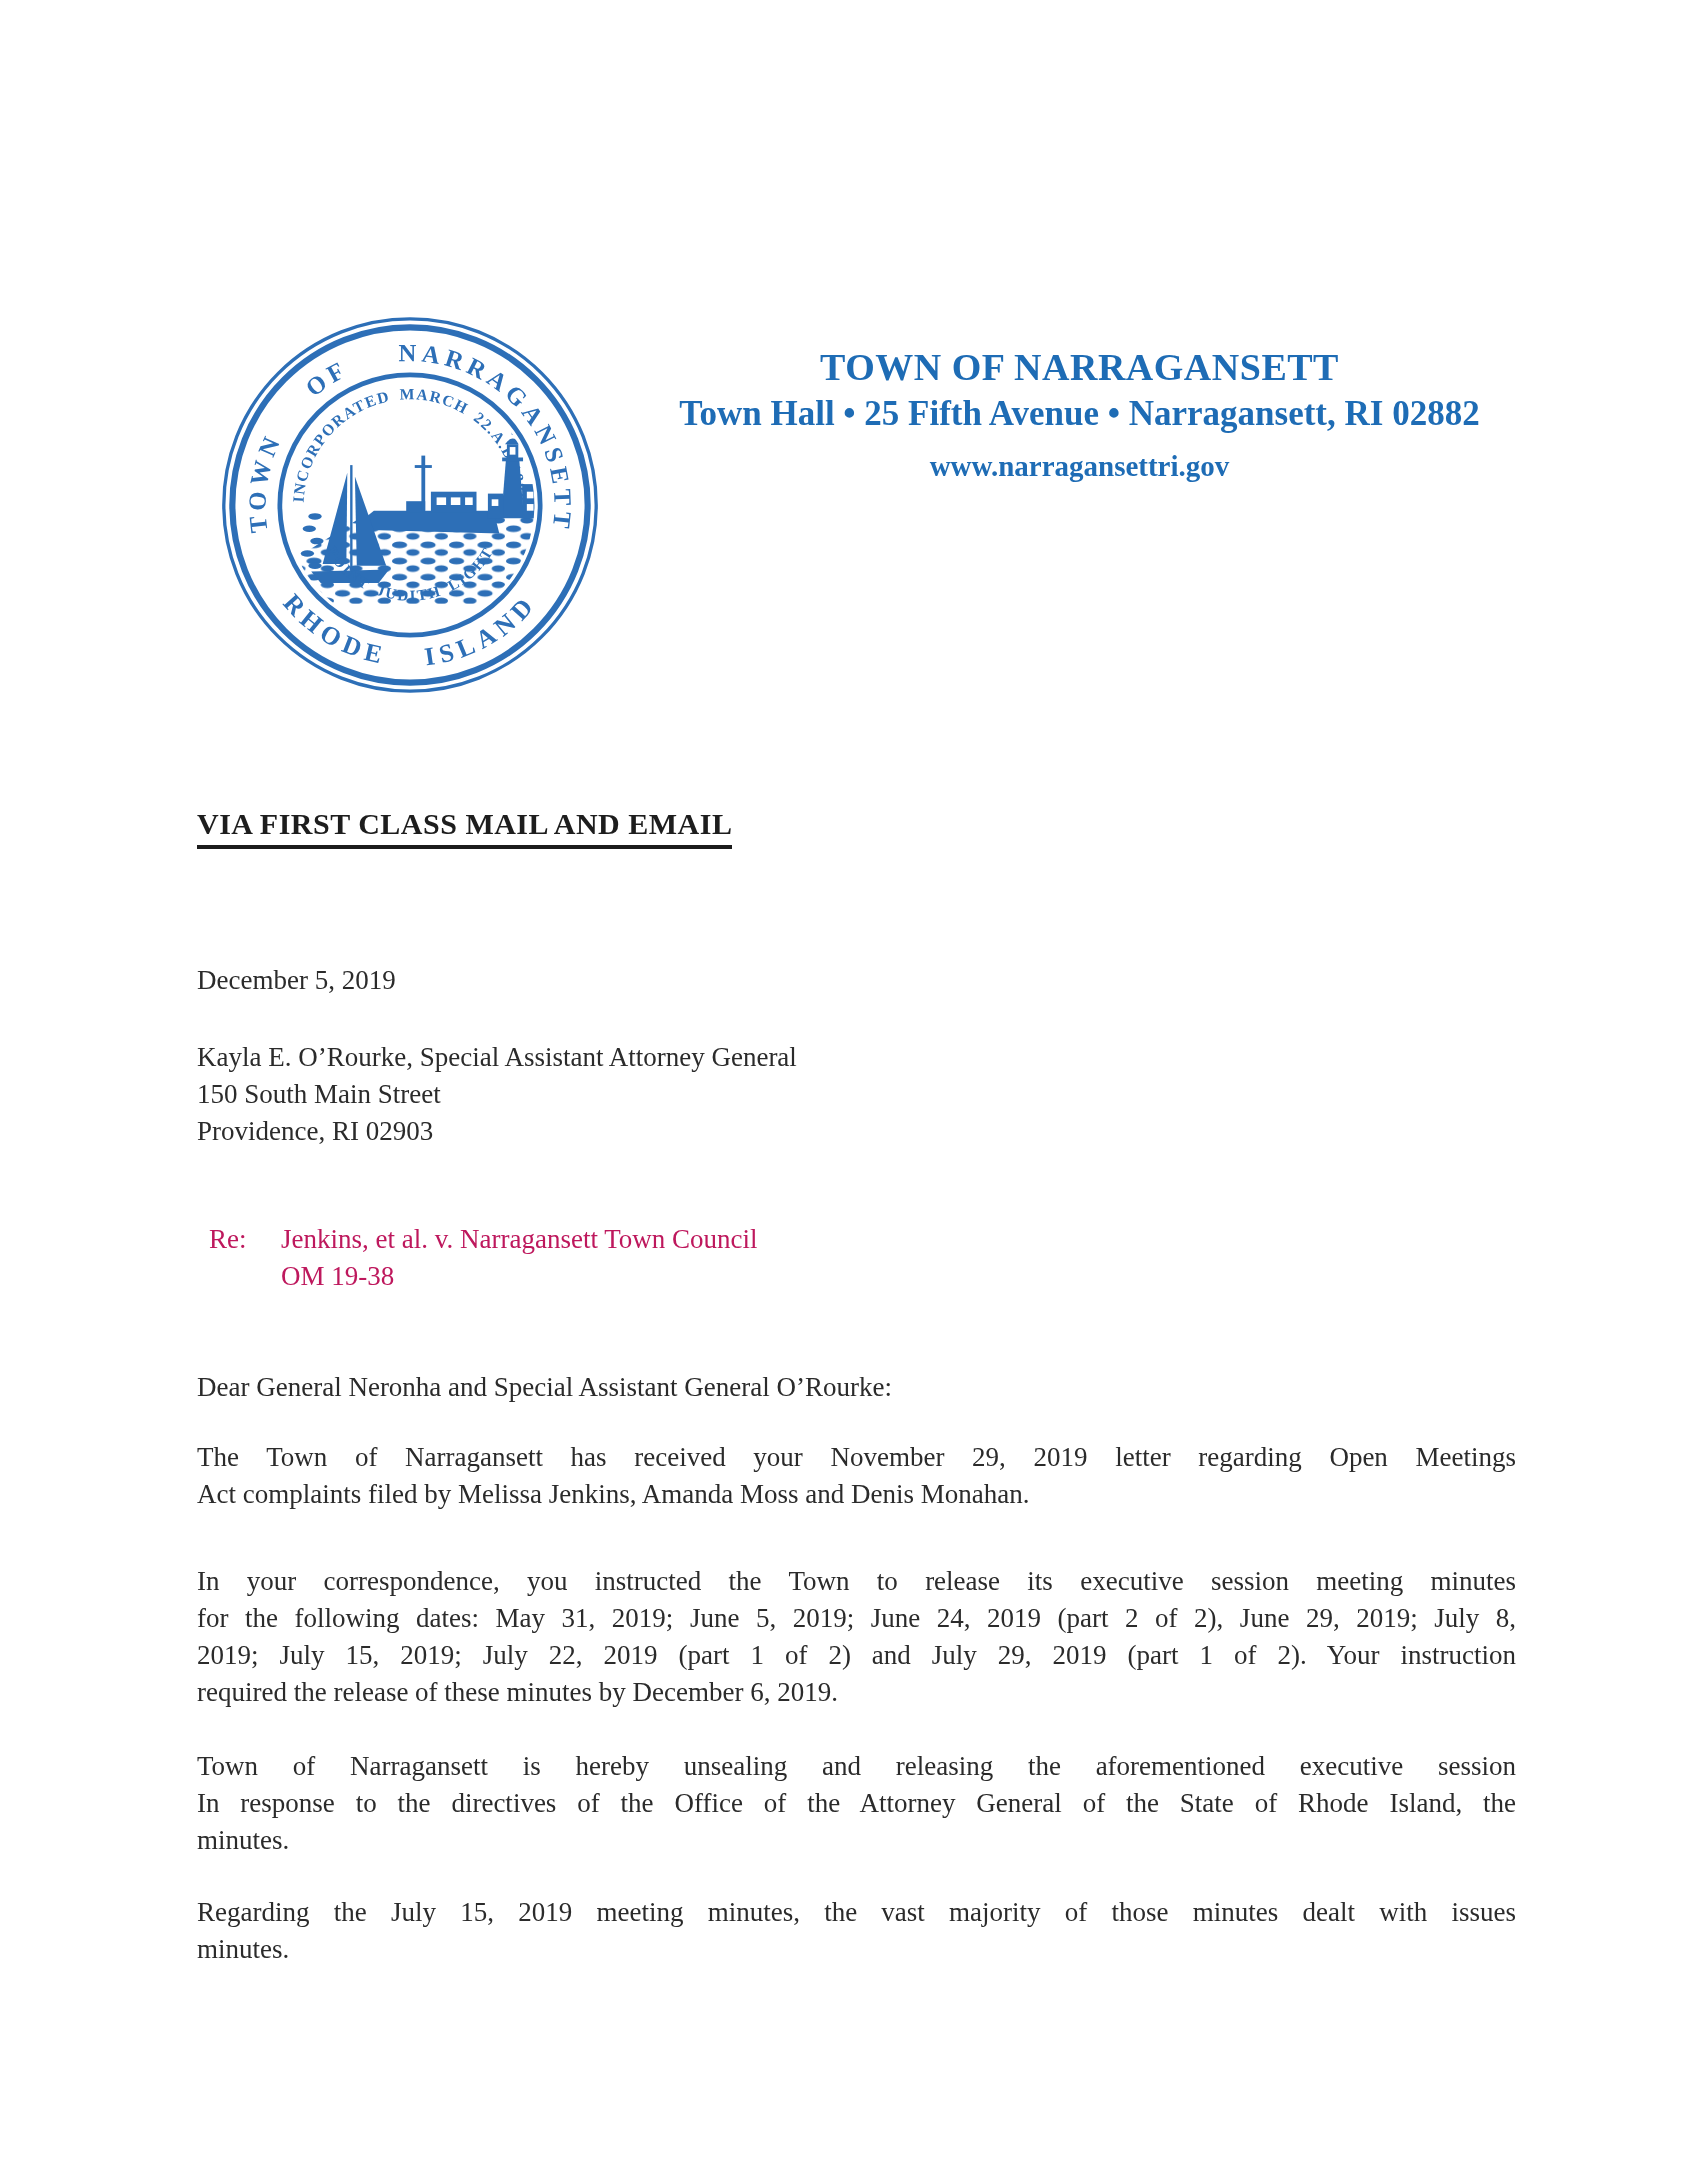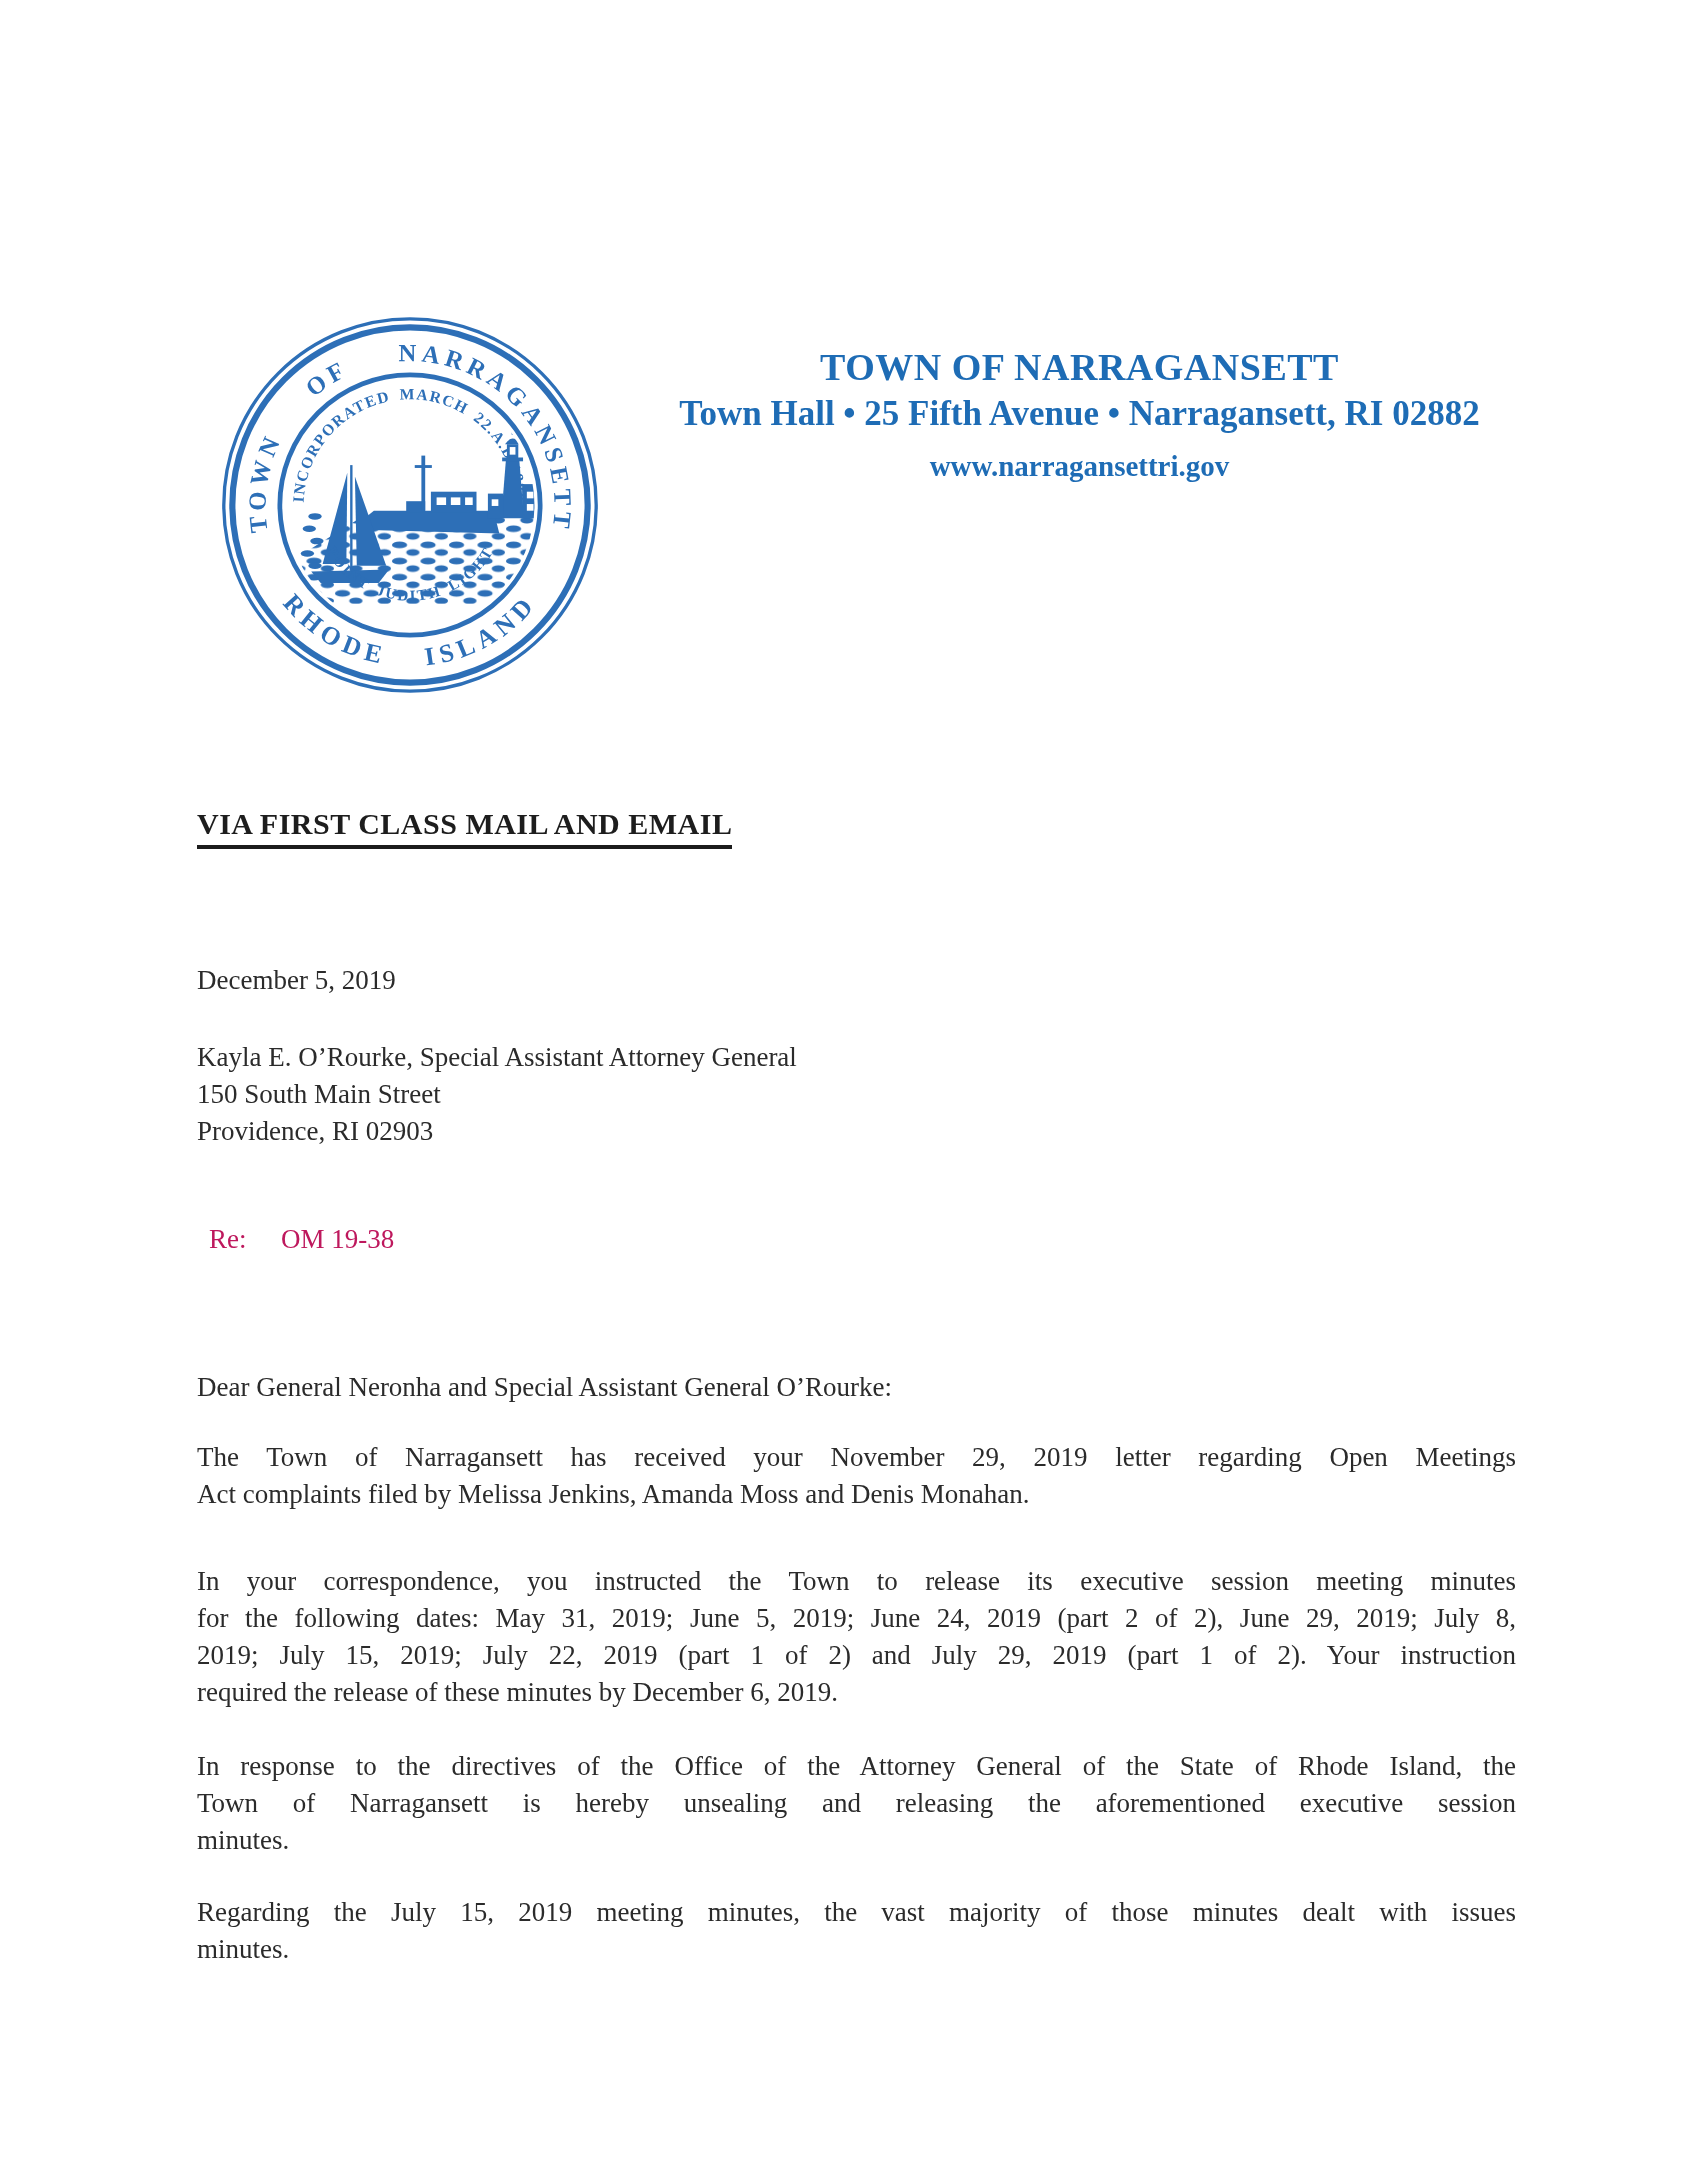--- a/index.html
+++ b/index.html
@@ -175,39 +175,40 @@
 
   <div class="blk recipients">
       <div>Kayla E. O’Rourke, Special Assistant Attorney General</div>
       <div>150 South Main Street</div>
       <div>Providence, RI 02903</div>
     </div>
 
   <div class="blk re-block">
     <div class="re-label">Re:</div>
     <div class="re-content">
+        <div>Jenkins, et al. v. Narragansett Town Council</div>
         <div>OM 19-38</div>
       </div>
   </div>
 
   <div class="blk salutation">Dear General Neronha and Special Assistant General O’Rourke:</div>
 
   <div class="blk para-1">
       <div class="jline">The Town of Narragansett has received your November 29, 2019 letter regarding Open Meetings</div>
       <div>Act complaints filed by Melissa Jenkins, Amanda Moss and Denis Monahan.</div>
     </div>
   <div class="blk para-2">
       <div class="jline">In your correspondence, you instructed the Town to release its executive session meeting minutes</div>
       <div class="jline">for the following dates: May 31, 2019; June 5, 2019; June 24, 2019 (part 2 of 2), June 29, 2019; July 8,</div>
       <div class="jline">2019; July 15, 2019; July 22, 2019 (part 1 of 2) and July 29, 2019 (part 1 of 2). Your instruction</div>
       <div>required the release of these minutes by December 6, 2019.</div>
     </div>
   <div class="blk para-3">
+      <div class="jline">Town of Narragansett is hereby unsealing and releasing the aforementioned executive session</div>
       <div class="jline">In response to the directives of the Office of the Attorney General of the State of Rhode Island, the</div>
-      <div class="jline">Town of Narragansett is hereby unsealing and releasing the aforementioned executive session</div>
       <div>minutes.</div>
     </div>
   <div class="blk para-4">
       <div class="jline">Regarding the July 15, 2019 meeting minutes, the vast majority of those minutes dealt with issues</div>
       <div>minutes.</div>
     </div>
 
 </div>
 
 

